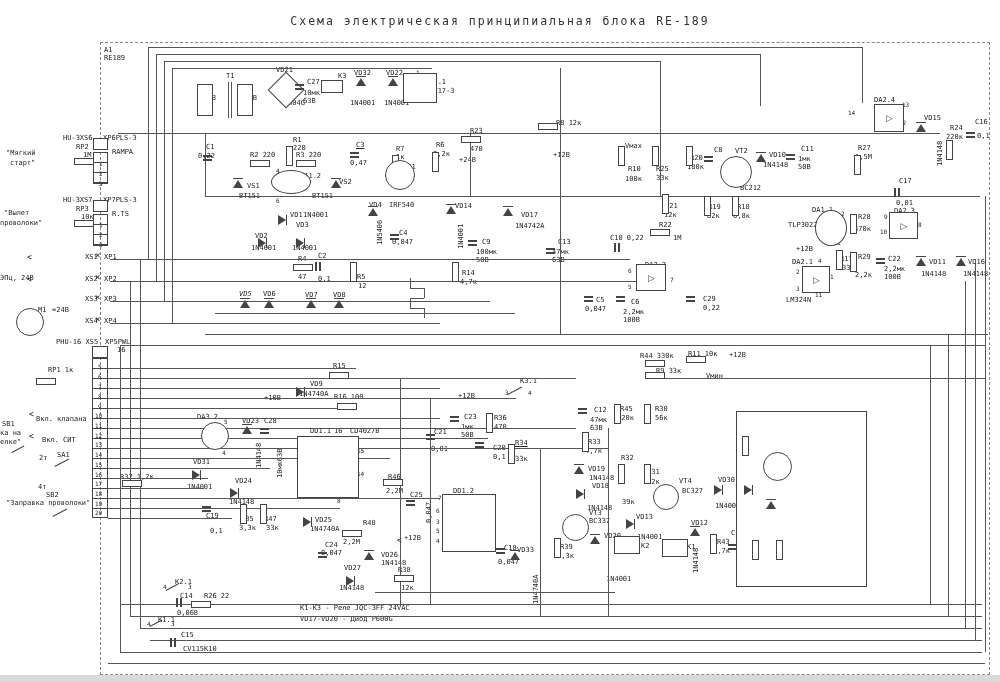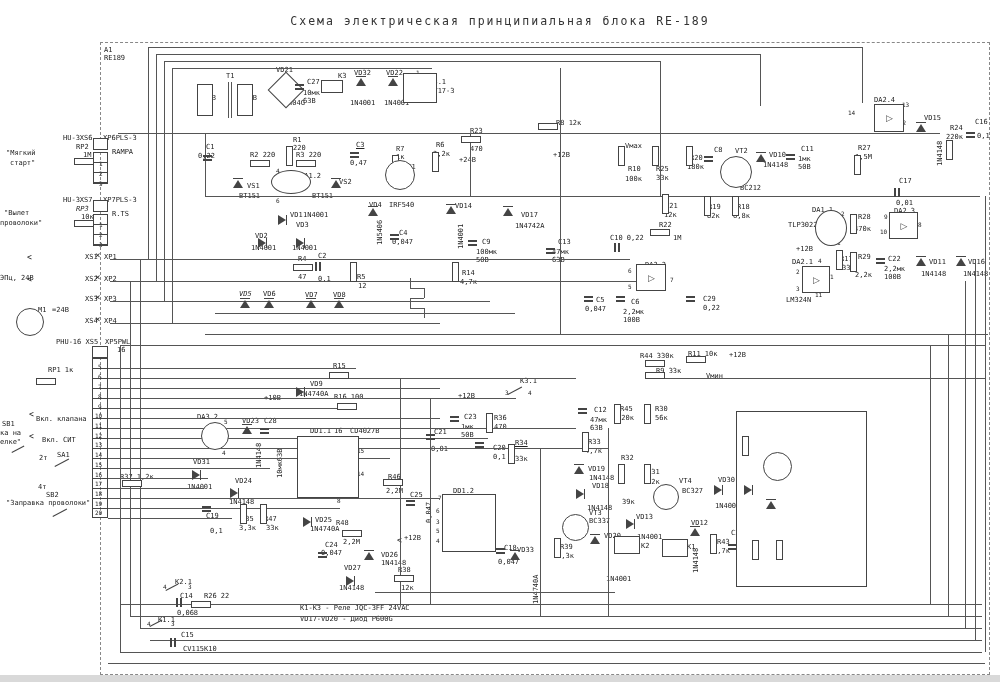--- a/index.html
+++ b/index.html
@@ -271,21 +271,21 @@
     <div class="t" style="left: 357px; top: 447px; font-size: 6px;">15</div>
     <div class="t" style="left: 344px; top: 471px; font-size: 6px;">Q̄1</div>
     <div class="t" style="left: 357px; top: 470px; font-size: 6px;">14</div>
     <div class="t" style="left: 337px; top: 497px; font-size: 6px;">8</div>
     <div class="t" style="left: 315px; top: 516px;">VD25</div>
     <div class="t" style="left: 310px; top: 525px;">1N4740A</div>
     <div class="t" style="left: 388px; top: 473px;">R46</div>
     <div class="t" style="left: 386px; top: 487px;">2,2М</div>
     <div class="t" style="left: 410px; top: 491px;">C25</div>
     <div class="t" style="left: 425px; top: 523px; transform: rotate(-90deg);">0,047</div>
-    <div class="t" style="left: 336px; top: 519px;">R48</div>
+    <div class="t" style="left: 363px; top: 519px;">R48</div>
     <div class="t" style="left: 343px; top: 538px;">2,2М</div>
     <div class="t" style="left: 325px; top: 541px;">C24</div>
     <div class="t" style="left: 321px; top: 549px;">0,047</div>
     <div class="t" style="left: 381px; top: 551px;">VD26</div>
     <div class="t" style="left: 381px; top: 559px;">1N4148</div>
     <div class="t" style="left: 344px; top: 564px;">VD27</div>
     <div class="t" style="left: 339px; top: 584px;">1N4148</div>
     <div class="t" style="left: 398px; top: 566px;">R38</div>
     <div class="t" style="left: 401px; top: 584px;">12к</div>
     <div class="t" style="left: 404px; top: 534px;">+12В</div>
@@ -350,21 +350,21 @@
     <div class="t" style="left: 76px; top: 143px;">RP2</div>
     <div class="t" style="left: 83px; top: 151px;">1М</div>
     <div class="t" style="left: 112px; top: 148px;">RAMPA</div>
     <div class="t" style="left: 99px; top: 160px; font-size: 6px;">1</div>
     <div class="t" style="left: 99px; top: 170px; font-size: 6px;">2</div>
     <div class="t" style="left: 99px; top: 180px; font-size: 6px;">3</div>
     <div class="t" style="left: 4px; top: 209px;">"Вылет</div>
     <div class="t" style="left: 0px; top: 219px;">проволоки"</div>
     <div class="t" style="left: 63px; top: 196px;">HU-3XS7</div>
     <div class="t" style="left: 103px; top: 196px;">XP7PLS-3</div>
-    <div class="t" style="left: 76px; top: 205px; font-style: italic;">RP3</div>
+    <div class="t" style="left: 76px; top: 205px;">RP3</div>
     <div class="t" style="left: 81px; top: 213px;">10к</div>
     <div class="t" style="left: 112px; top: 210px;">R.TS</div>
     <div class="t" style="left: 99px; top: 221px; font-size: 6px;">1</div>
     <div class="t" style="left: 99px; top: 231px; font-size: 6px;">2</div>
     <div class="t" style="left: 99px; top: 241px; font-size: 6px;">3</div>
     <div class="t" style="left: 85px; top: 253px;">XS1</div>
     <div class="t" style="left: 104px; top: 253px;">XP1</div>
     <div class="t" style="left: 0px; top: 274px;">ЭПц, 24В</div>
     <div class="t" style="left: 85px; top: 275px;">XS2</div>
     <div class="t" style="left: 104px; top: 275px;">XP2</div>

